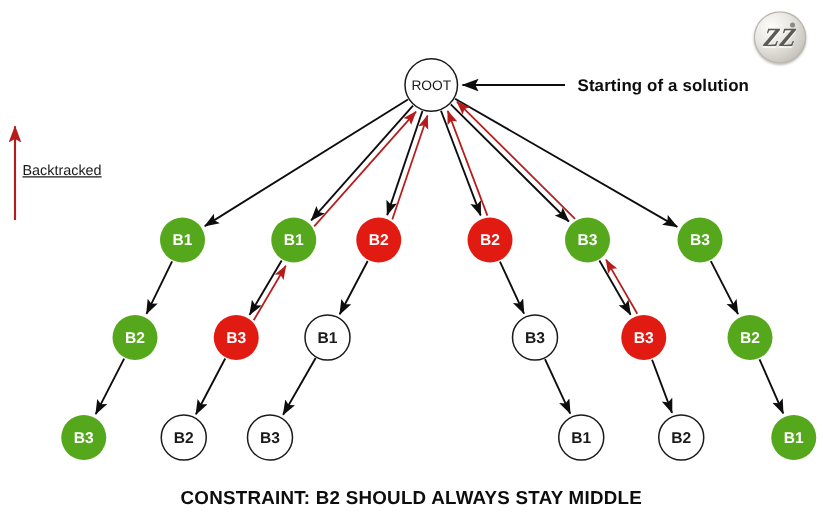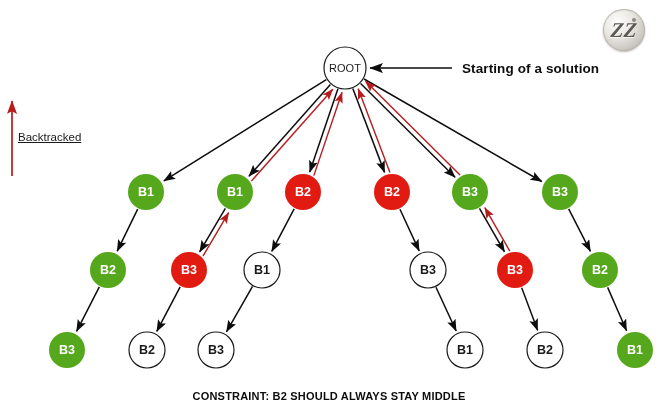--- a/index.html
+++ b/index.html
@@ -5,21 +5,21 @@
   html,body{margin:0;padding:0;background:#ffffff;}
   body{width:658px;height:419px;overflow:hidden;font-family:"Liberation Sans",sans-serif;}
   #stage{position:relative;width:658px;height:419px;background:#fff;}
   svg#tree{position:absolute;left:0;top:0;width:658px;height:419px;}
   .node-label{font-family:"Liberation Sans",sans-serif;font-size:12.5px;font-weight:600;}
   .lbl-white{fill:#ffffff;}
   .lbl-dark{fill:#1a1a1a;}
   .annot{position:absolute;font-family:"Liberation Sans",sans-serif;}
   #start-label{left:462px;top:61px;font-size:13.5px;font-weight:700;color:#0d0d0d;letter-spacing:.1px;}
   #backtrack-label{left:18px;top:131px;font-size:11.5px;color:#1a1a1a;text-decoration:underline;}
-  #constraint-label{left:0;top:390px;width:658px;text-align:center;font-size:11px;font-weight:700;color:#0d0d0d;letter-spacing:.2px;}
+  #constraint-label{left:0;top:390px;width:658px;text-align:center;font-size:15px;font-weight:700;color:#0d0d0d;letter-spacing:.2px;}
   #watermark{position:absolute;right:13px;top:9px;width:42px;height:42px;border-radius:50%;
      background:radial-gradient(circle at 34% 30%, #fdfdfc 0%, #e9e7e2 38%, #c9c6bf 72%, #a8a49c 100%);
      box-shadow:0 0 0 1px #b9b5ad inset, 0 1px 2px rgba(0,0,0,.28);
      display:flex;align-items:center;justify-content:center;overflow:hidden;}
   #watermark .zz{font-family:"Liberation Serif",serif;font-size:21px;font-style:italic;font-weight:700;
      color:#5d5a54;line-height:1;transform:skewX(-6deg);text-shadow:0 1px 0 rgba(255,255,255,.65);}
   #watermark .tick{position:absolute;right:9px;top:9px;width:4px;height:4px;border-radius:50%;background:#8e8a83;}
 </style>
 </head>
 <body>

